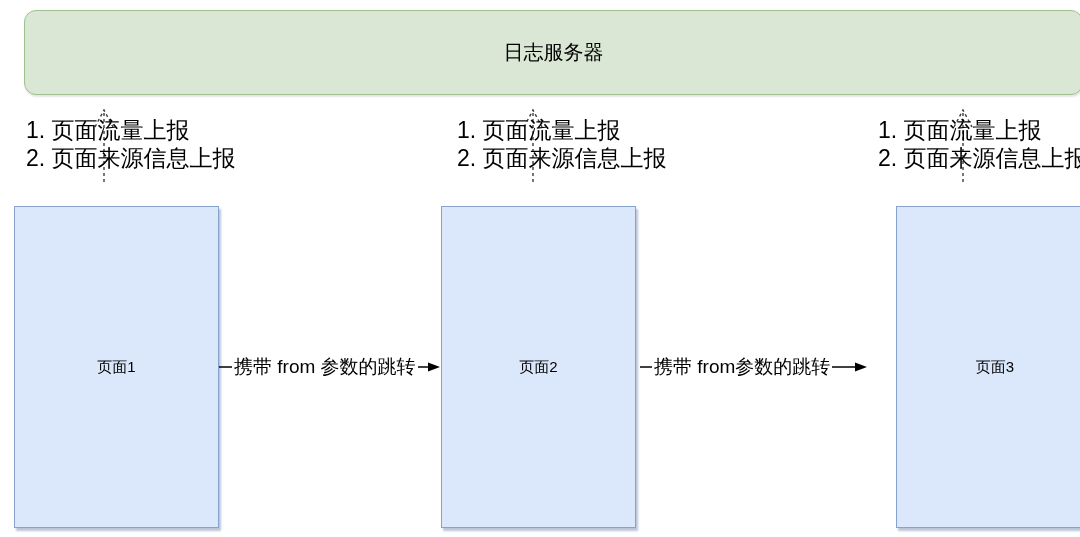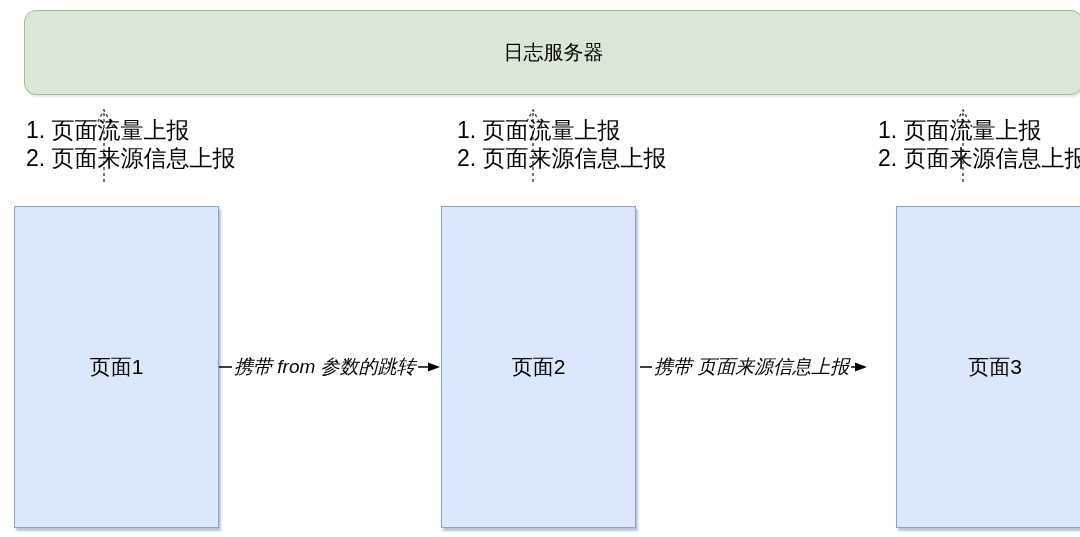--- a/index.html
+++ b/index.html
@@ -39,37 +39,36 @@
   .dash-arrow-2{left:520px;}
   .dash-arrow-3{left:950px;}
   
   .page{
     position:absolute;top:206px;height:322px;
     background:#dbe8fb;
     border:1.5px solid #87a2cc;
     box-sizing:border-box;
     box-shadow:1.5px 2.5px 2px rgba(130,150,185,0.55);
     display:flex;align-items:center;justify-content:center;
-    font-size:21px;
+    font-size:15px;
   }
   .page-1{left:14px;width:205px;}
   .page-2{left:441px;width:195px;}
   .page-3{left:896px;width:198px;}
   
   .h-arrow{position:absolute;top:359px;height:16px;z-index:1;}
   .h-arrow-1{left:219px;width:222px;}
   .h-arrow-2{left:640px;width:228px;}
   .h-label{
     position:absolute;top:355px;height:24px;line-height:24px;
     font-size:19px;text-align:center;
     background:#ffffff;
     white-space:nowrap;
     z-index:2;
     padding:0 2px;
-    font-style:italic;
   }
   .h-label-1{left:232px;}
   .h-label-2{left:652px;}
 </style>
 </head>
 <body>
 
 <div class="canvas">
 
   <div class="server">
@@ -115,15 +114,15 @@
   <svg class="h-arrow h-arrow-1" viewBox="0 0 222 16">
     <line x1="0" y1="8" x2="211" y2="8" stroke="#000" stroke-width="1.4"></line>
     <polygon points="221,8 209,3.5 209,12.5" fill="#000"></polygon>
   </svg>
   <div class="h-label h-label-1">携带 from 参数的跳转</div>
 
   <svg class="h-arrow h-arrow-2" viewBox="0 0 228 16">
     <line x1="0" y1="8" x2="217" y2="8" stroke="#000" stroke-width="1.4"></line>
     <polygon points="227,8 215,3.5 215,12.5" fill="#000"></polygon>
   </svg>
-  <div class="h-label h-label-2">携带 页面来源信息上报</div>
+  <div class="h-label h-label-2">携带 from参数的跳转</div>
 
 </div>
 
 </body></html>

